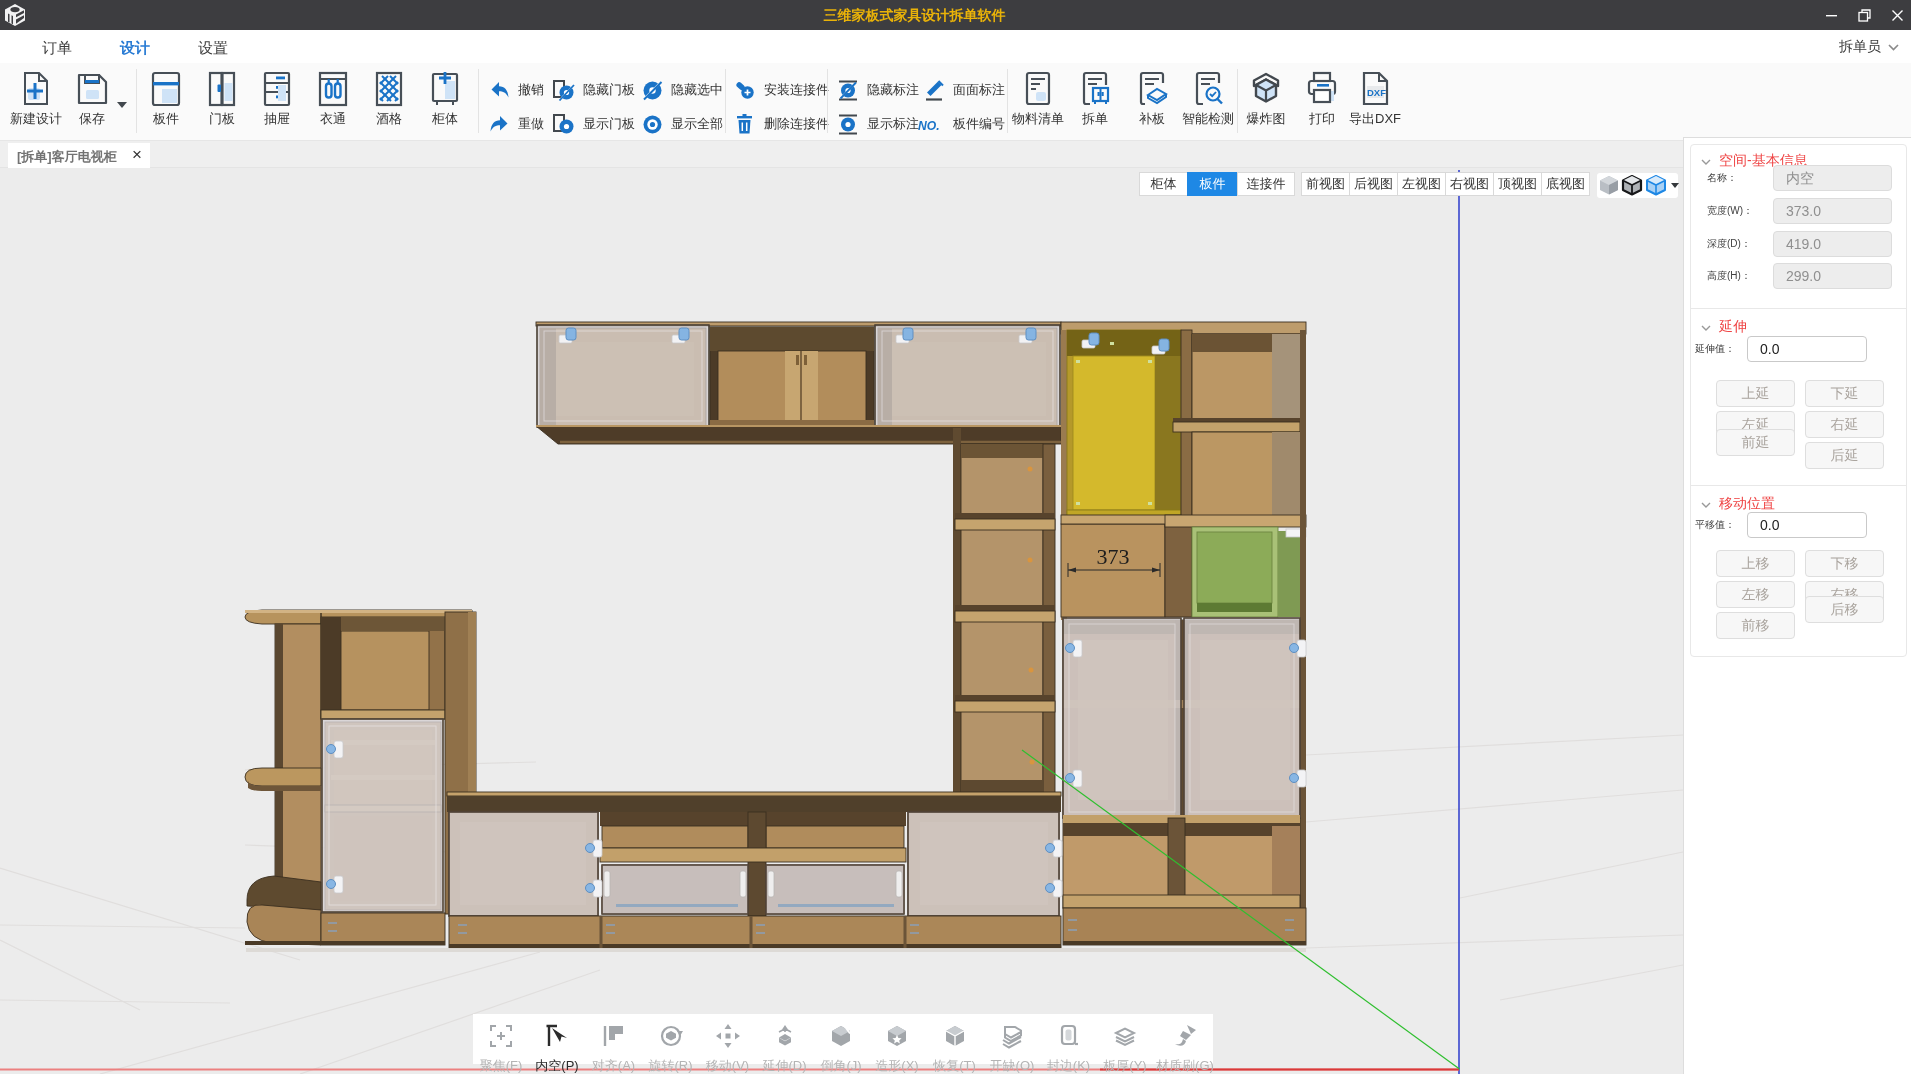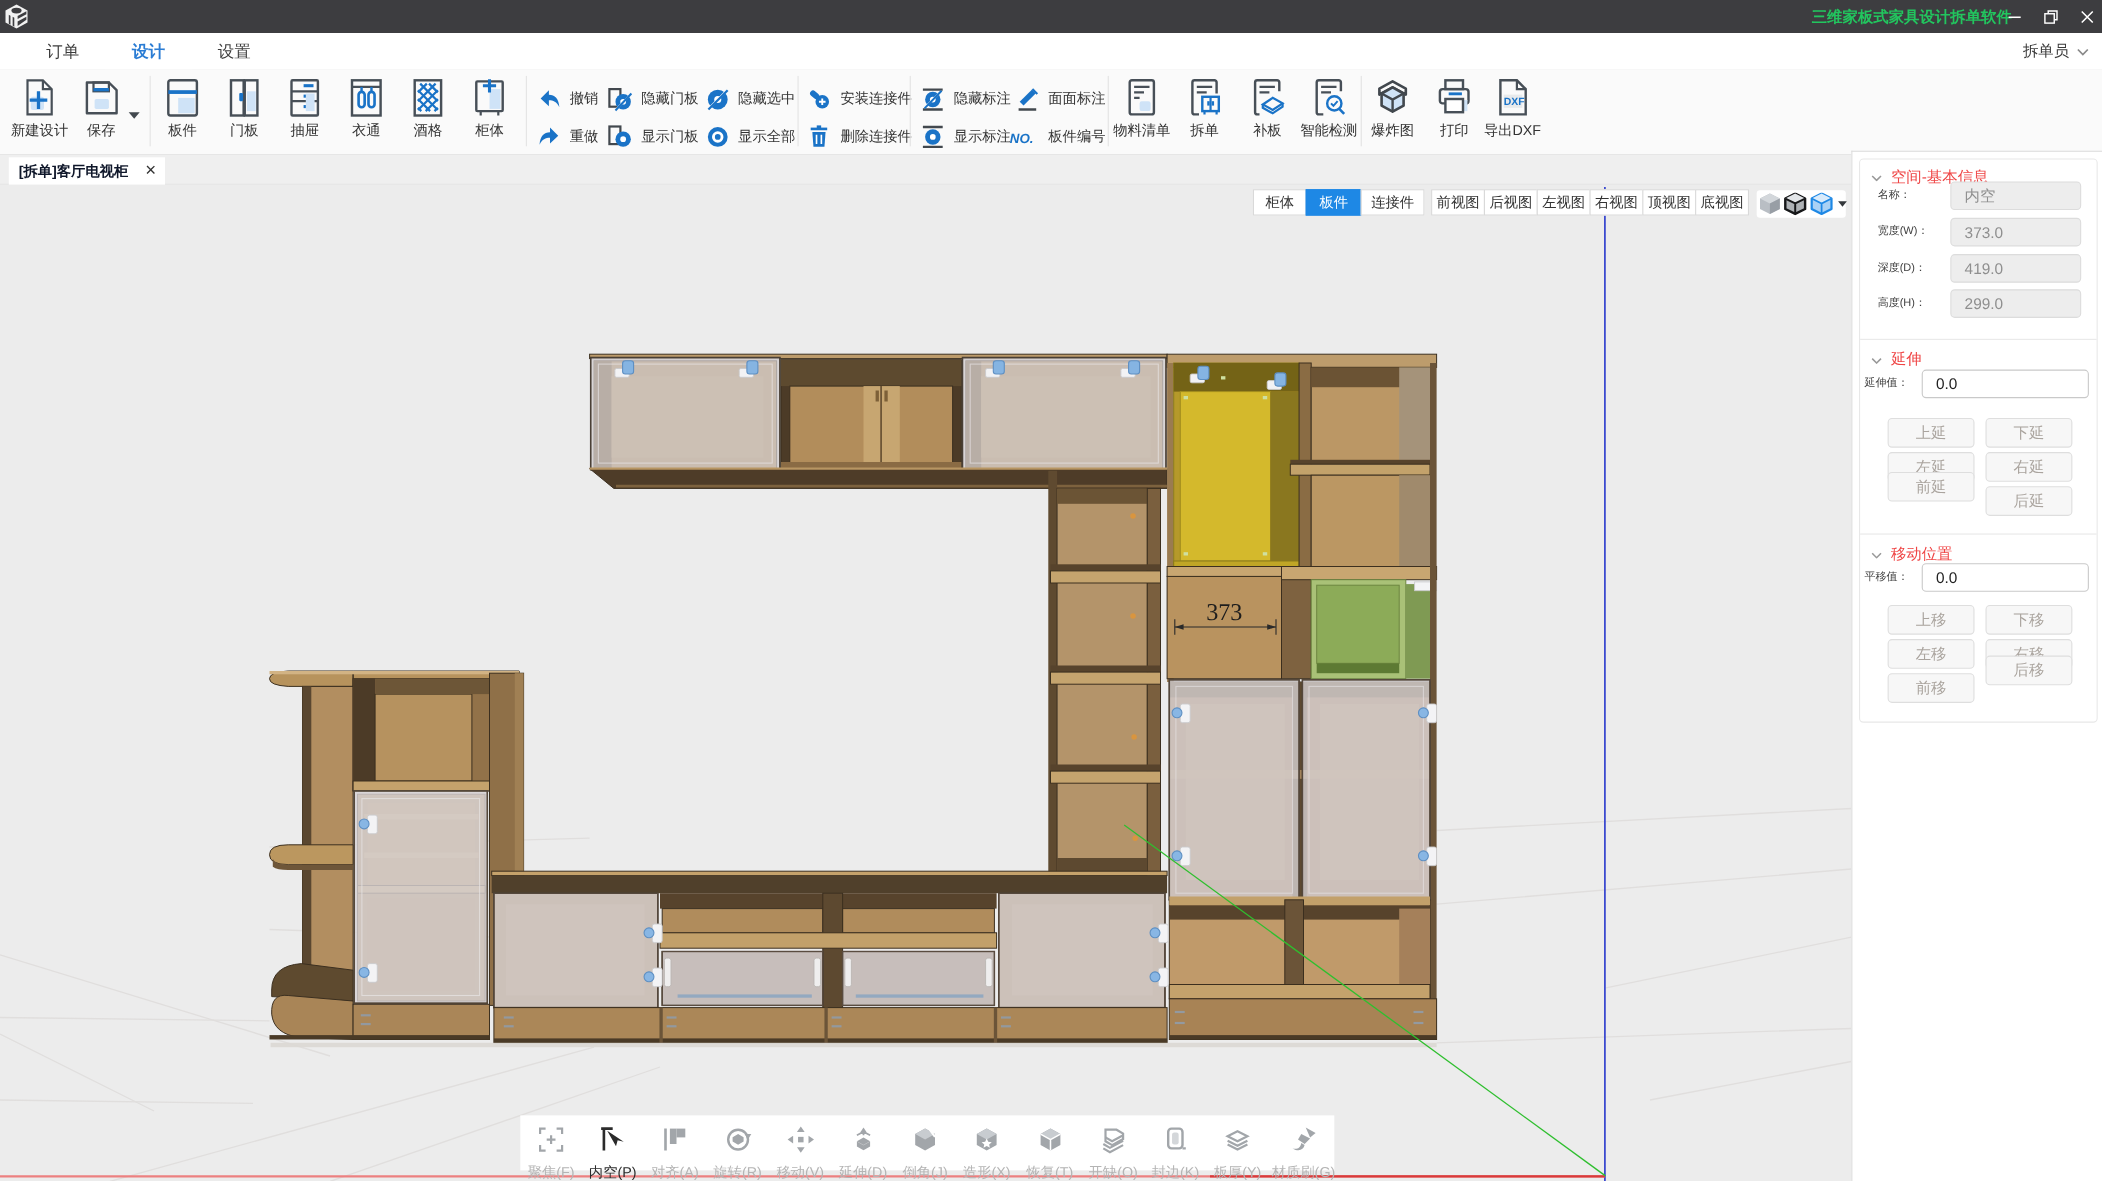--- a/index.html
+++ b/index.html
@@ -1,55 +1,55 @@
 <!DOCTYPE html>
 <html><head><meta charset="utf-8">
 <style>
 *{margin:0;padding:0;box-sizing:border-box}
 html,body{width:1911px;height:1074px;overflow:hidden;font-family:"Liberation Sans",sans-serif;background:#ececec}
 #app{position:absolute;left:0;top:0;width:1911px;height:1074px}
 .abs{position:absolute}
 
 #titlebar{left:0;top:0;width:1911px;height:30px;background:#3d3d40;color:#fff}
-#title{left:0;top:0;width:1829px;height:30px;line-height:30px;text-align:right;font-size:14px;font-weight:bold;color:#22c55e}
+#title{left:0;top:0;width:1829px;height:30px;line-height:30px;text-align:center;font-size:14px;font-weight:bold;color:#eab308}
 #winbtns{right:7px;top:0;height:30px;display:flex;align-items:center;gap:20px;color:#eee}
 
 #menubar{left:0;top:30px;width:1911px;height:33px;background:#ffffff}
 .mtab{top:3px;height:30px;line-height:30px;text-align:center;font-size:15px;color:#3c3c3c;width:78px}
 #mtab1{left:18px}
 #mtab2{left:96px;background:#fff;color:#2a7cd4;font-weight:bold}
 #mtab3{left:174px}
 #role{right:12px;top:0;height:33px;line-height:33px;font-size:14px;color:#3a3a3a}
 
 #toolbar{left:0;top:63px;width:1911px;height:78px;background:#fafafa;border-bottom:1px solid #e6e6e6}
 .sep{top:6px;width:1px;height:64px;background:#e3e3e3}
 .bigbtn{top:5px;width:56px;height:70px;text-align:center}
 .bigbtn svg{display:block;margin:3px auto 0}
 .bigbtn .lb{font-size:13px;color:#333;margin-top:3px;white-space:nowrap}
 .smallrow{display:flex;align-items:center;height:30px;gap:7px}
 .smallrow .lb{font-size:13px;color:#333;white-space:nowrap}
 
 #tabstrip{left:0;top:141px;width:1683px;height:27px;background:#efefef;border-bottom:1px solid #e4e4e4}
 #doctab{left:8px;top:2px;width:142px;height:25px;background:#fff;line-height:25px}
-#doctab .t{margin-left:9px;font-size:13px;color:#0f172a;font-weight:bold}
+#doctab .t{margin-left:9px;font-size:13px;color:#737373;font-weight:bold}
 #doctab .x{position:absolute;right:8px;top:0;color:#333;font-size:17px;line-height:24px}
 
 #viewport{left:0;top:168px;width:1683px;height:906px;background:#ececec;overflow:hidden}
 
 .vbtn{position:absolute;top:4px;height:24px;background:#fff;border:1px solid #d9d9d9;font-size:13px;color:#333;text-align:center;line-height:22px}
 .vbtn.on{background:#1e88e5;border-color:#1e88e5;color:#fff}
 
 #rightpanel{left:1683px;top:137px;width:228px;height:937px;background:#fff;border-left:1px solid #ddd;border-top:1px solid #ddd}
 #panelbox{left:6px;top:6px;width:217px;height:513px;border:1px solid #e8e8e8;border-radius:4px}
 .phead{position:absolute;left:0;width:215px;height:30px;line-height:30px;font-size:14px;font-weight:normal;color:#ef4444}
 .phead .chs{margin:0 8px 0 10px}
 .prow{position:absolute;left:0;width:215px;height:26px;line-height:26px}
 .prow .pl{position:absolute;left:16px;font-size:10px;color:#404040}
 .pinput{position:absolute;left:82px;width:119px;height:26px;border:1px solid #dcdcdc;border-radius:4px;background:#ededed;color:#8f8f8f;font-size:14px;line-height:24px;padding-left:12px}
-.pinput.en{left:56px;width:152px;background:#fff;border-color:#c9c9c9;color:#222}
+.pinput.en{left:56px;width:120px;background:#fff;border-color:#c9c9c9;color:#222}
 .psep{position:absolute;left:0;width:215px;height:1px;background:#e8e8e8}
 .pbtn{position:absolute;width:79px;height:27px;background:#f7f7f7;border:1px solid #dedede;border-radius:4px;color:#aaa49e;font-size:14px;text-align:center;line-height:25px}
 
 #bottombar{left:473px;top:846px;width:740px;height:50px;background:#fff;display:flex}
 .bitem{flex:0 0 auto;text-align:center;padding-top:9px}
 .bitem svg{display:block;margin:0 auto}
 .bitem .lb{font-size:13px;color:#b4b4b4;margin-top:8px;white-space:nowrap}
 .bitem.on .lb{color:#2b2b2b}
 .bsep{width:1px;height:42px;background:#ececec;margin-top:6px}
 </style></head>

